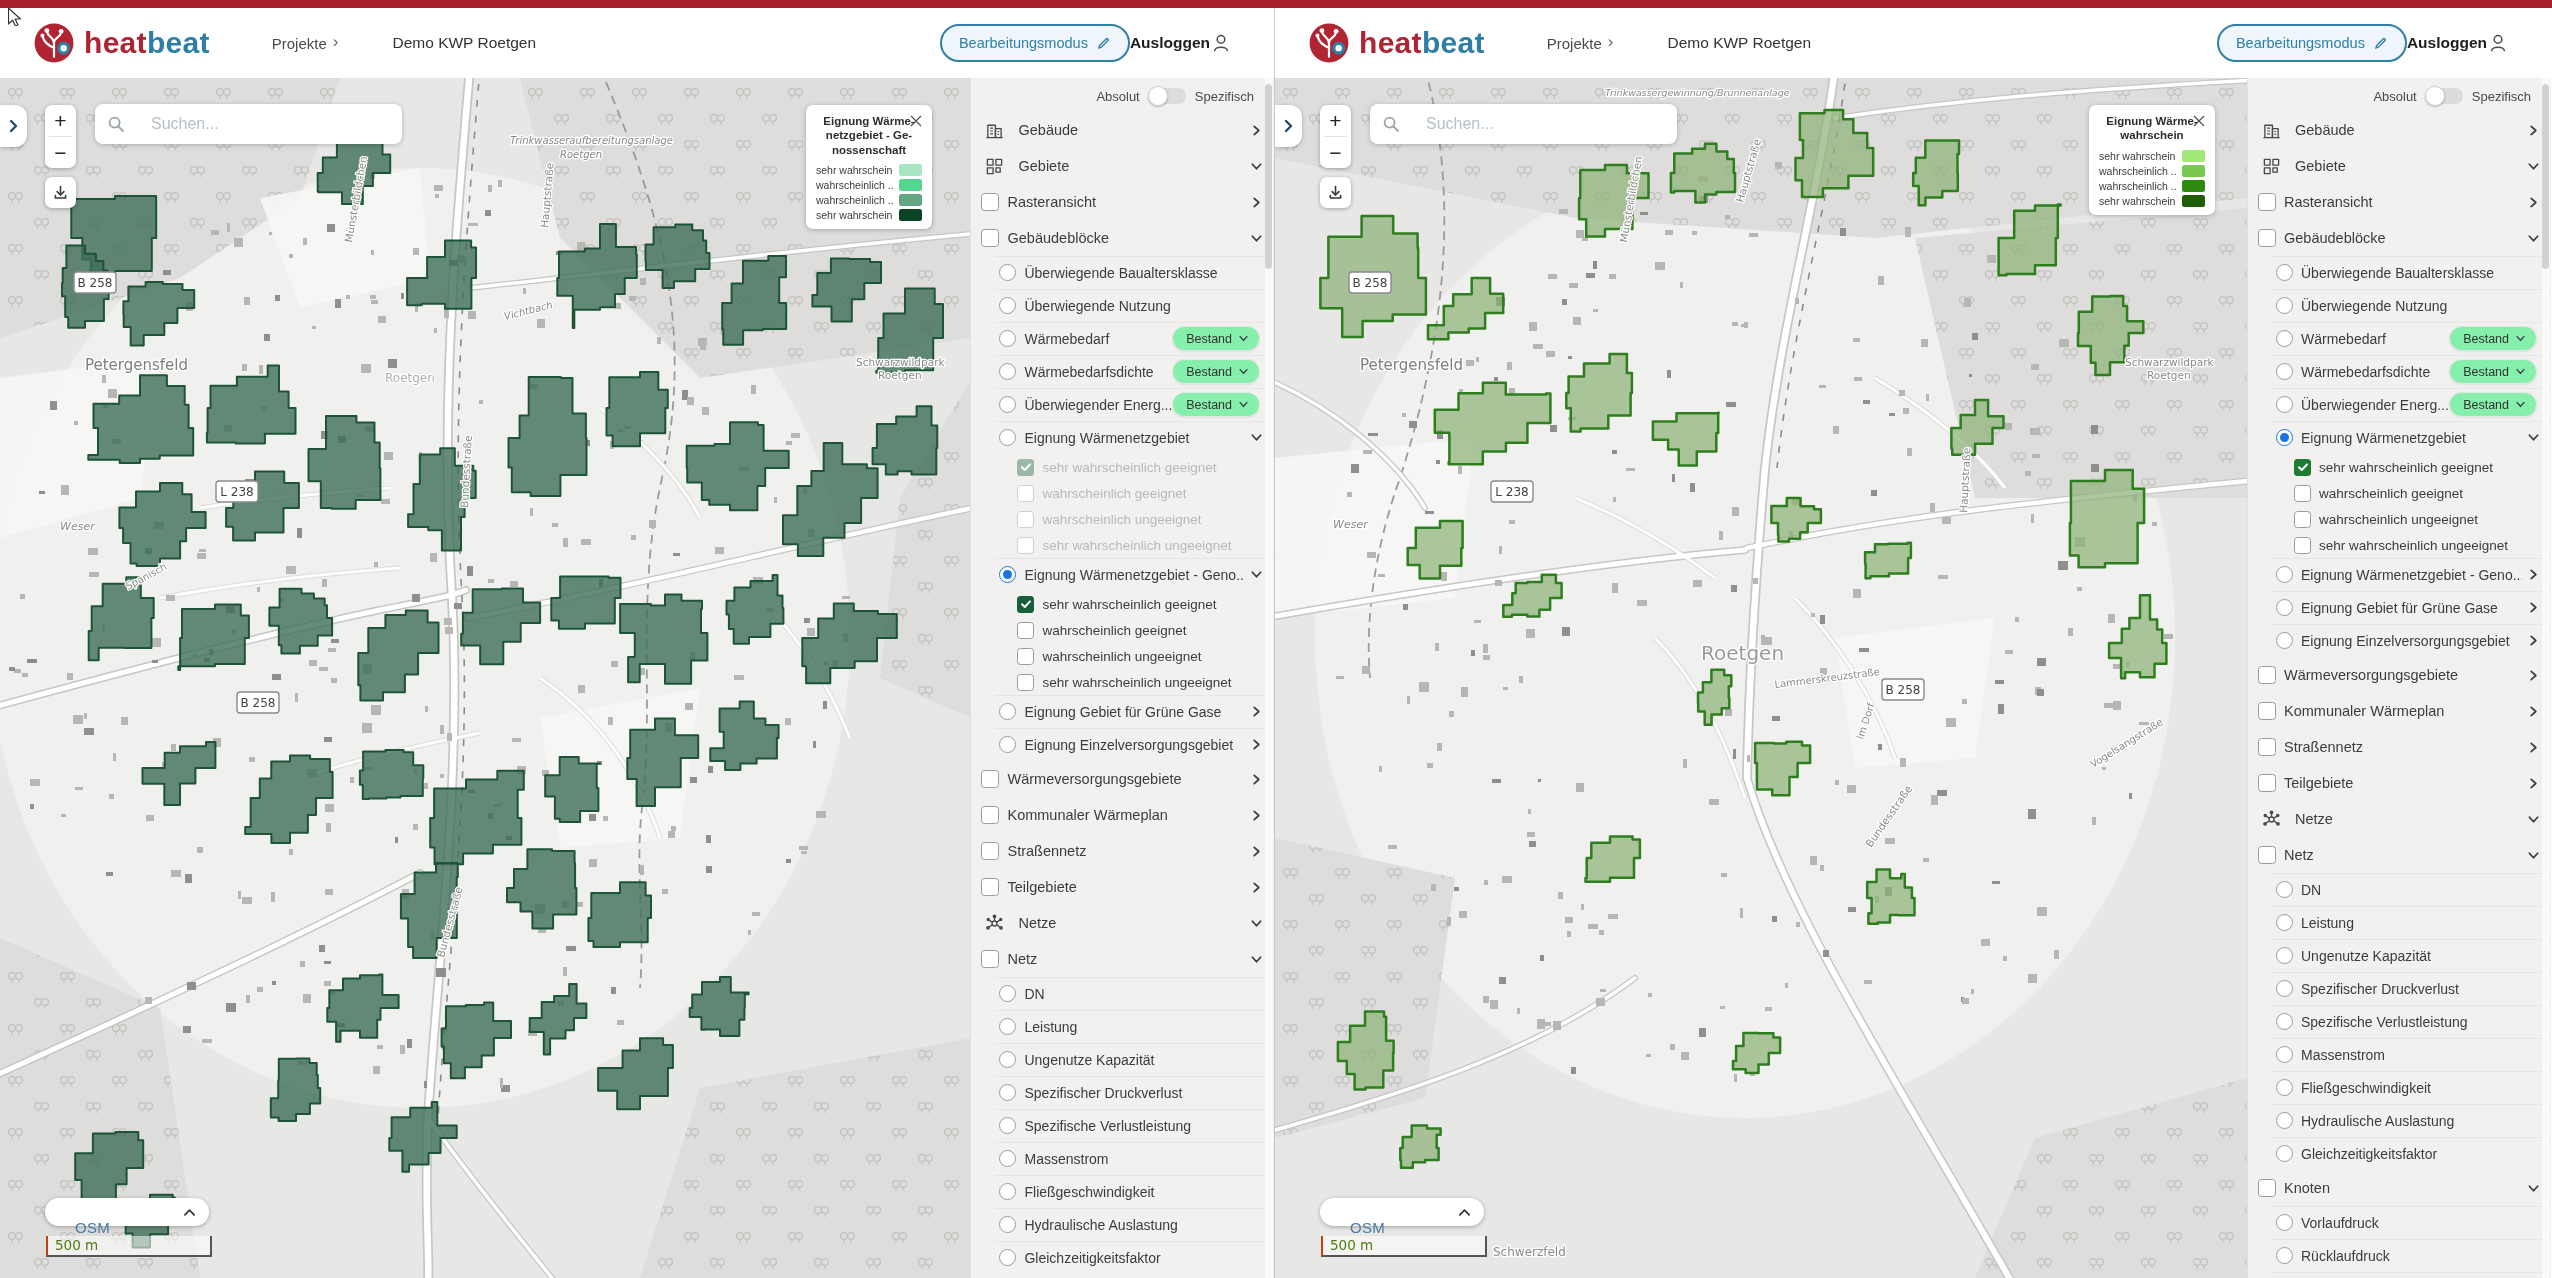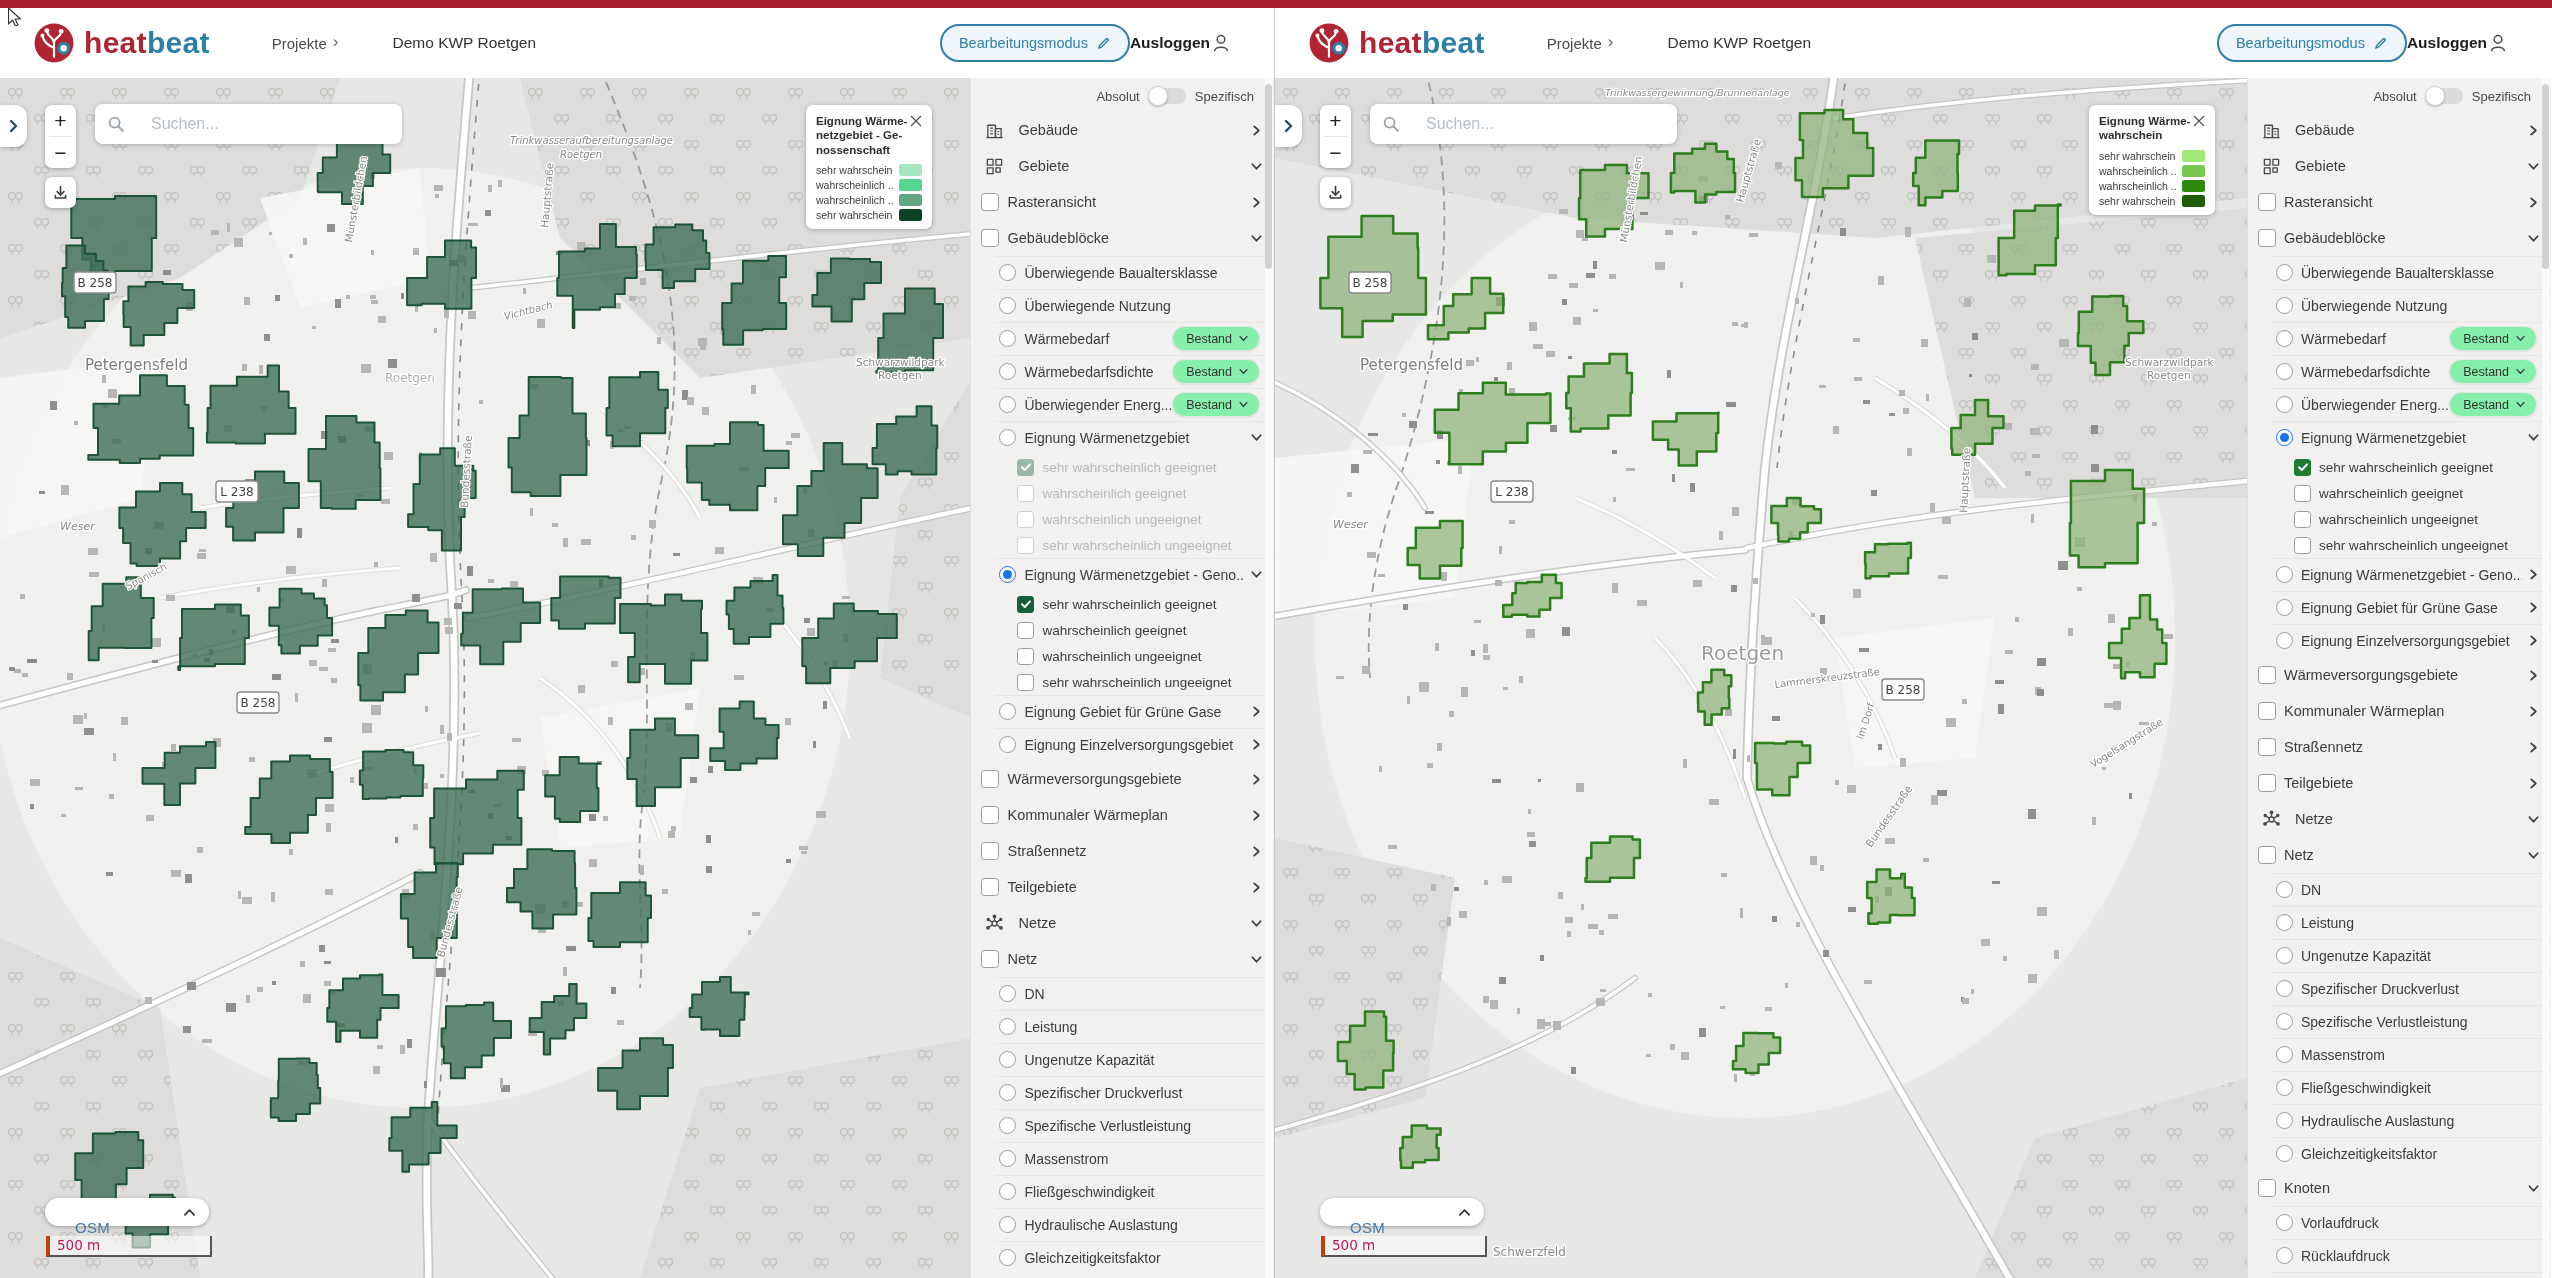--- a/index.html
+++ b/index.html
@@ -41,32 +41,32 @@
   .zoomctl .zline{height:1px;background:#e2e2e2;margin:0 4px;}
   .dlbtn{position:absolute;left:45px;top:99px;width:31px;height:31px;background:#fff;border-radius:7px;
      box-shadow:0 1px 4px rgba(0,0,0,.3);display:flex;align-items:center;justify-content:center;cursor:pointer;z-index:10;}
   .searchbox{position:absolute;left:95px;top:26px;width:307px;height:40px;background:#fff;border-radius:8px;
      box-shadow:0 1px 5px rgba(0,0,0,.22);display:flex;align-items:center;padding:0 12px;gap:24px;z-index:10;}
   .searchbox input{border:none;outline:none;font-size:16px;color:#333;flex:1;font-family:"Liberation Sans",sans-serif;background:transparent;}
   .searchbox input::placeholder{color:#b6bec6;}
   .legend{position:absolute;top:27px;width:126px;background:#fff;border-radius:7px;
      box-shadow:0 1px 5px rgba(0,0,0,.25);padding:9px 10px 8px 10px;z-index:10;}
   .legend.posL{left:806px;} .legend.posR{left:814px;}
-  .legend-title{font-size:11.5px;font-weight:700;color:#2d2d2d;line-height:1.25;}
+  .legend-title{font-size:11.5px;font-weight:700;color:#2d2d2d;line-height:1.25;text-align:center;}
   .legend-close{position:absolute;right:9px;top:9px;cursor:pointer;}
   .legend-items{margin-top:7px;display:flex;flex-direction:column;gap:3px;}
   .legend-item{display:flex;align-items:center;justify-content:space-between;gap:6px;}
   .legend-item .ll{font-size:10.5px;color:#3a3a3a;white-space:nowrap;overflow:hidden;}
   .legend-item .sw{width:23px;height:12px;border-radius:2.5px;flex:none;}
   .osm-pill{position:absolute;left:45px;top:1120px;width:164px;height:28px;background:#fff;border-radius:14px;
      box-shadow:0 1px 4px rgba(0,0,0,.3);display:flex;align-items:center;padding:0 13px 0 30px;z-index:10;cursor:pointer;}
   .osm-pill .osm-t{font-size:15px;color:#4a7aa5;letter-spacing:.3px;flex:1;margin-top:31px;}
-  .scalebar{position:absolute;left:46px;top:1158px;width:166px;height:21px;border-left:4px solid #c2410c;
+  .scalebar{position:absolute;left:46px;top:1158px;width:166px;height:21px;border-left:2px solid #c2410c;
      border-right:2px solid #555;border-bottom:2px solid #555;background:rgba(255,255,255,.55);
-     font-family:"DejaVu Sans",sans-serif;font-size:13.5px;color:#be185d;padding:1px 0 0 7px;z-index:9;}
+     font-family:"DejaVu Sans",sans-serif;font-size:13.5px;color:#4d7c0f;padding:1px 0 0 7px;z-index:9;}
 
   
   .sidebar{width:304px;height:1200px;background:#f2f1f0;border-left:1px solid #e1e0df;position:relative;overflow:hidden;}
   .sb-scroll{position:absolute;right:1px;top:0;width:8px;height:100%;background:#fafafa;}
   .sb-thumb{position:absolute;right:1px;top:6px;width:7px;height:185px;background:#d2d2d2;border-radius:4px;}
   .toggle-row{height:30px;display:flex;align-items:center;justify-content:flex-end;gap:9px;padding:6px 20px 0 0;}
   .tg-label{font-size:13px;color:#4a4a4a;}
   .switch{width:37px;height:16px;background:#dcdcdc;border-radius:8px;position:relative;cursor:pointer;}
   .switch .knob{position:absolute;left:-1px;top:-2px;width:20px;height:20px;border-radius:50%;background:#fff;
      border:1px solid #d0d0d0;box-shadow:0 1px 2px rgba(0,0,0,.25);}

